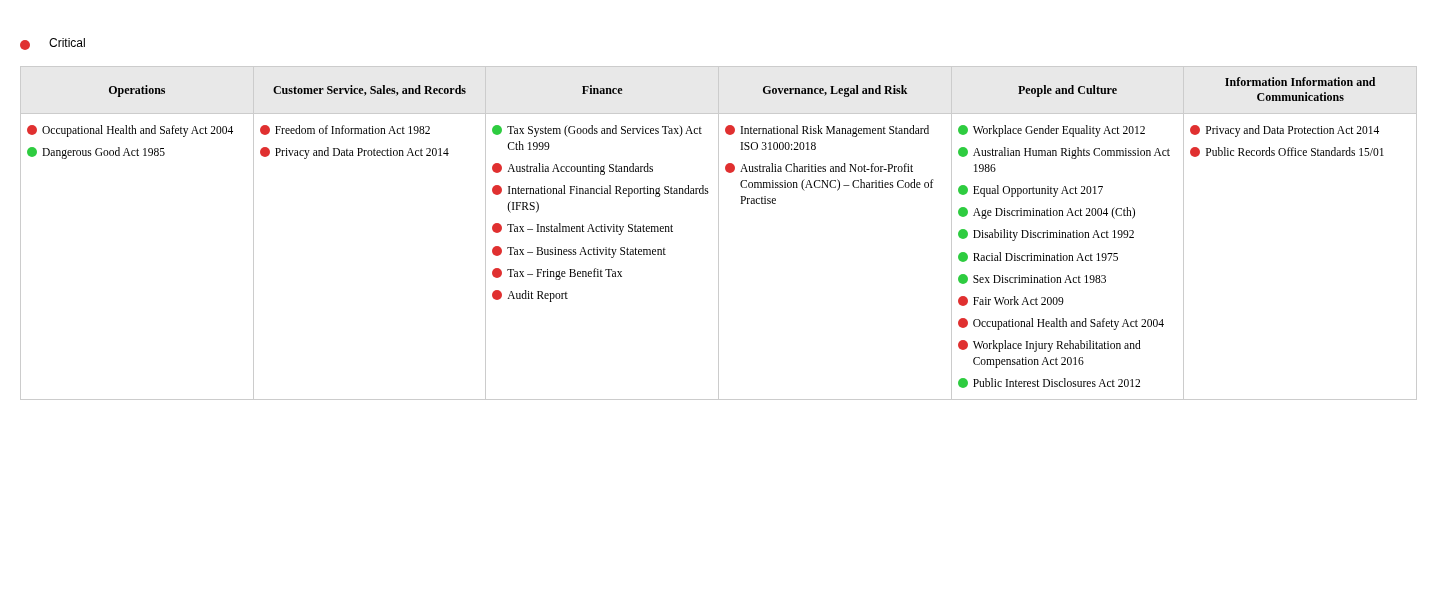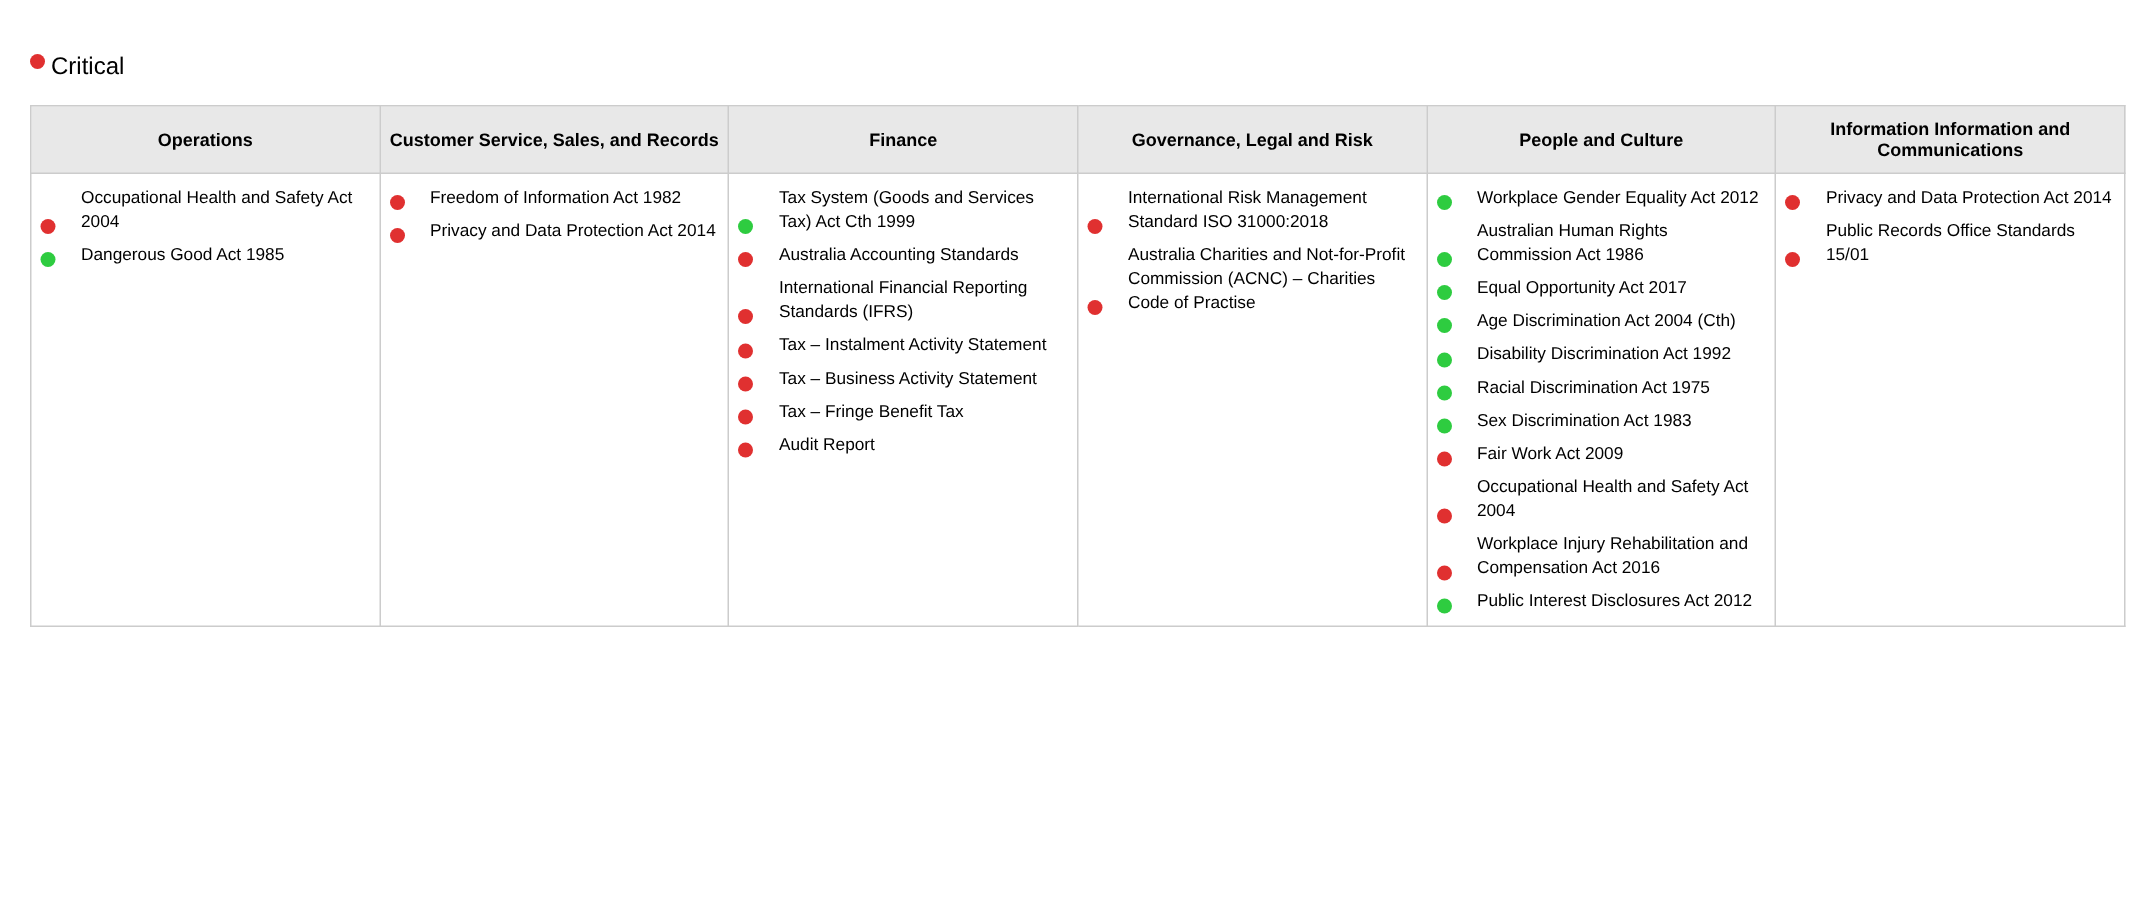--- a/index.html
+++ b/index.html
@@ -23,38 +23,39 @@
       margin-bottom: 8px;
     }
     .legend {
       display: flex;
       flex-direction: column;
       gap: 4px;
       margin-bottom: 16px;
     }
     .legend-item {
       display: flex;
-      align-items: flex-start;
-      gap: 4px;
-      font-size: 16px;
+      align-items: flex-end;
+      gap: 19px;
+      font-size: 12px;
     }
     .dot {
       width: 10px;
       height: 10px;
       border-radius: 50%;
       flex-shrink: 0;
       display: inline-block;
     }
     .dot-red { background-color: #e03030; }
     .dot-green { background-color: #2ecc40; }
 
     table {
       width: 100%;
       border-collapse: collapse;
       table-layout: fixed;
+      font-family: Liberation Serif, serif;
     }
     th {
       background-color: #e8e8e8;
       border: 1px solid #ccc;
       padding: 8px 6px;
       text-align: center;
       font-weight: bold;
       font-size: 12px;
       vertical-align: middle;
     }
@@ -67,22 +68,22 @@
     .cell-list {
       list-style: none;
       padding: 0;
       margin: 0;
       display: flex;
       flex-direction: column;
       gap: 6px;
     }
     .cell-list li {
       display: flex;
-      align-items: flex-end;
-      gap: 17px;
+      align-items: flex-start;
+      gap: 5px;
       line-height: 1.4;
     }
     .cell-list li .dot {
       margin-top: 3px;
       flex-shrink: 0;
     }
   </style>
 </head>
 <body>
 

